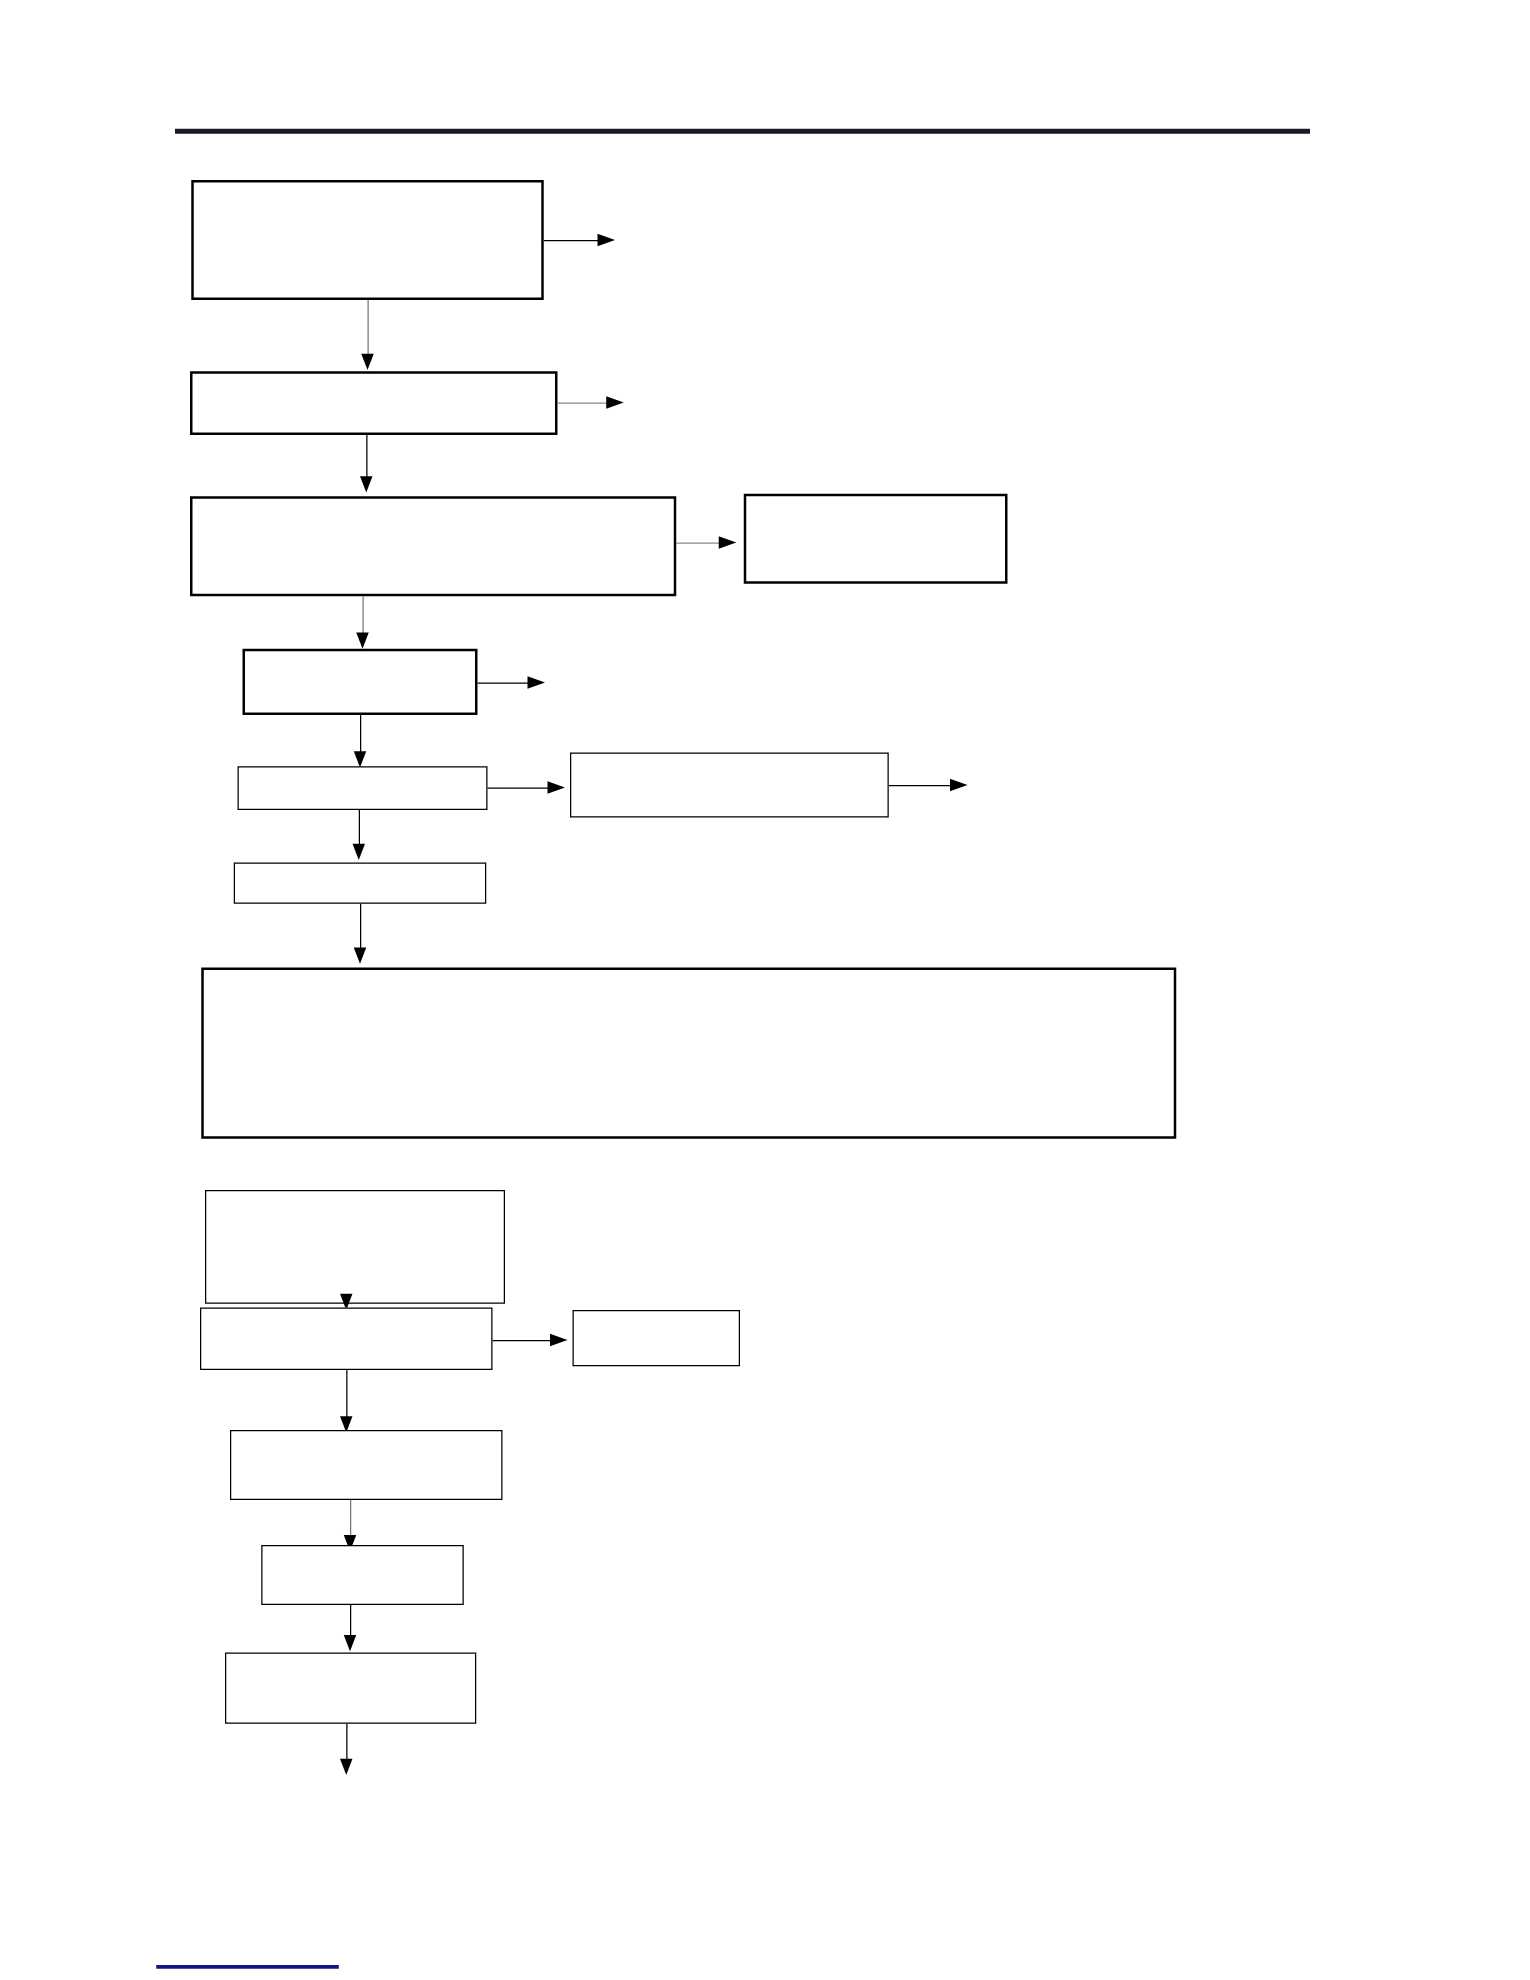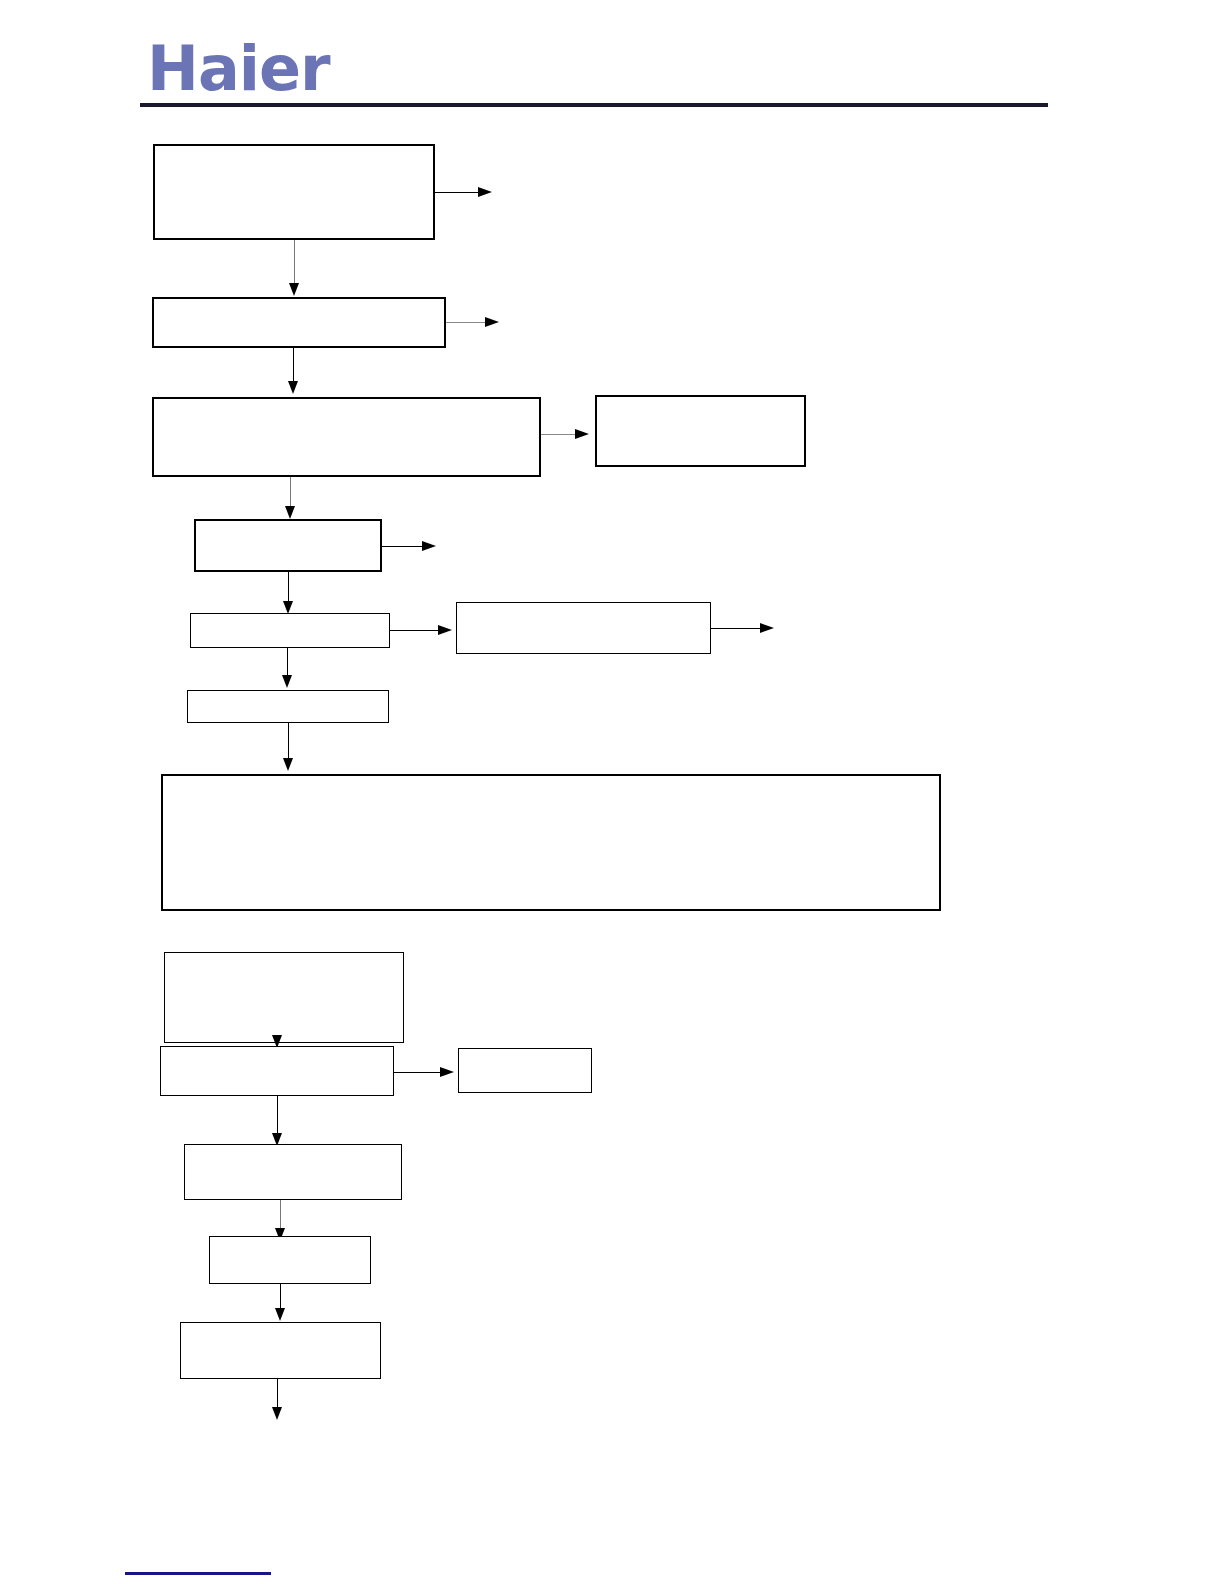--- a/index.html
+++ b/index.html
@@ -94,21 +94,20 @@
     border-top: 5px solid transparent;
     border-bottom: 5px solid transparent;
     border-left: 14px solid #000000;
   }
 </style>
 </head>
 <body>
 
 <div id="page">
 
-  <div class="brand-logo">Haier</div>
 
   <div class="header-rule"></div>
 
   <div class="fbox" style="left:153px; top:144px; width:282px; height:96px;"></div>
 
   <div class="hline" style="left:435px; top:192px; width:52px;"></div>
   <div class="arrow-right" style="left:478px; top:187px;"></div>
 
   <div class="vline faint" style="left:294px; top:240px; height:46px;"></div>
   <div class="arrow-down" style="left:289px; top:283px;"></div>

